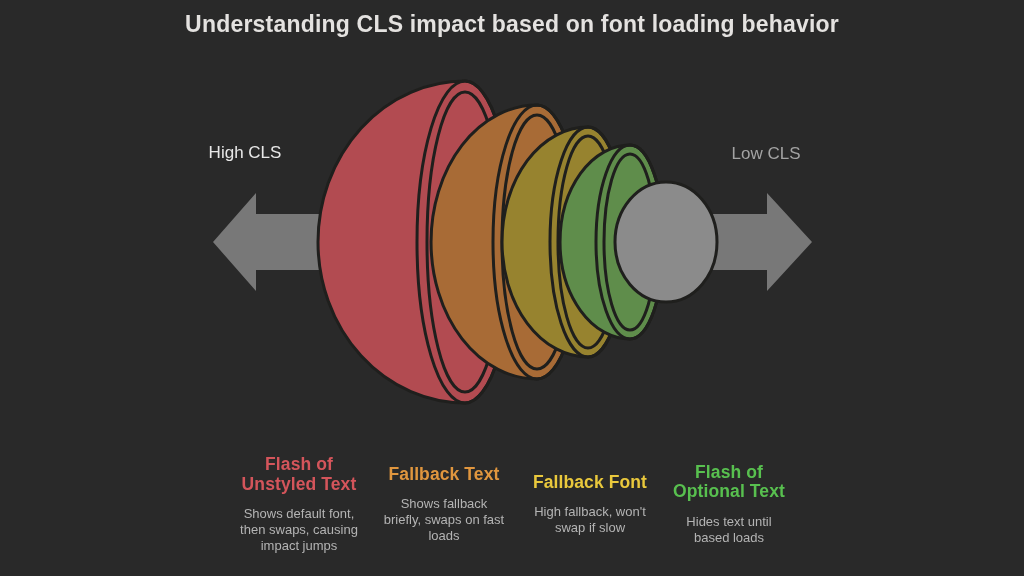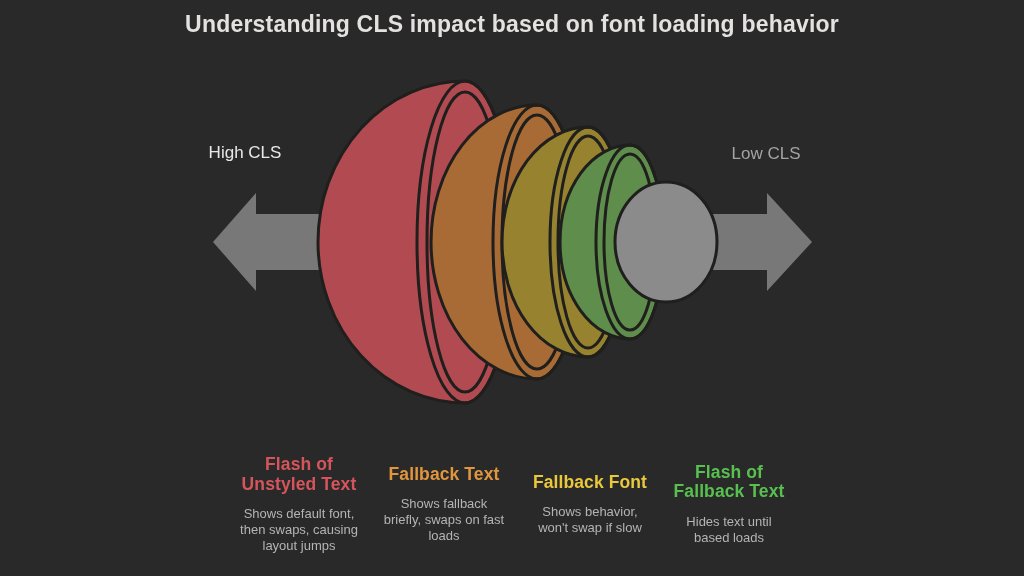--- a/index.html
+++ b/index.html
@@ -79,32 +79,32 @@
 
   <div class="page-title" style="color: rgb(228, 226, 224);">Understanding CLS impact based on font loading behavior</div>
 
   <div class="axis-label high" style="color: rgb(232, 232, 232);">High CLS</div>
   <div class="axis-label low" style="color: #a3a3a3;">Low CLS</div>
 
   <div class="legend">
 
     <div class="legend-item li-0">
       <div class="legend-title" style="color: rgb(212, 85, 91); text-align: center;">Flash of Unstyled Text</div>
-      <div class="legend-desc">Shows default font, then swaps, causing layout jumps</div>
+      <div class="legend-desc">Shows default font, then swaps, causing impact jumps</div>
     </div>
 
     <div class="legend-item li-1">
       <div class="legend-title" style="color: rgb(224, 150, 62);">Fallback Text</div>
       <div class="legend-desc">Shows fallback briefly, swaps on fast loads</div>
     </div>
 
     <div class="legend-item li-2">
       <div class="legend-title" style="color: rgb(233, 200, 60);">Fallback Font</div>
-      <div class="legend-desc">Shows behavior, won't swap if slow</div>
+      <div class="legend-desc">High fallback, won't swap if slow</div>
     </div>
 
     <div class="legend-item li-3">
-      <div class="legend-title" style="color: rgb(88, 192, 79);">Flash of Fallback Text</div>
+      <div class="legend-title" style="color: rgb(88, 192, 79);">Flash of Optional Text</div>
       <div class="legend-desc">Hides text until based loads</div>
     </div>
 
   </div>
 </div>
 
 </body></html>

